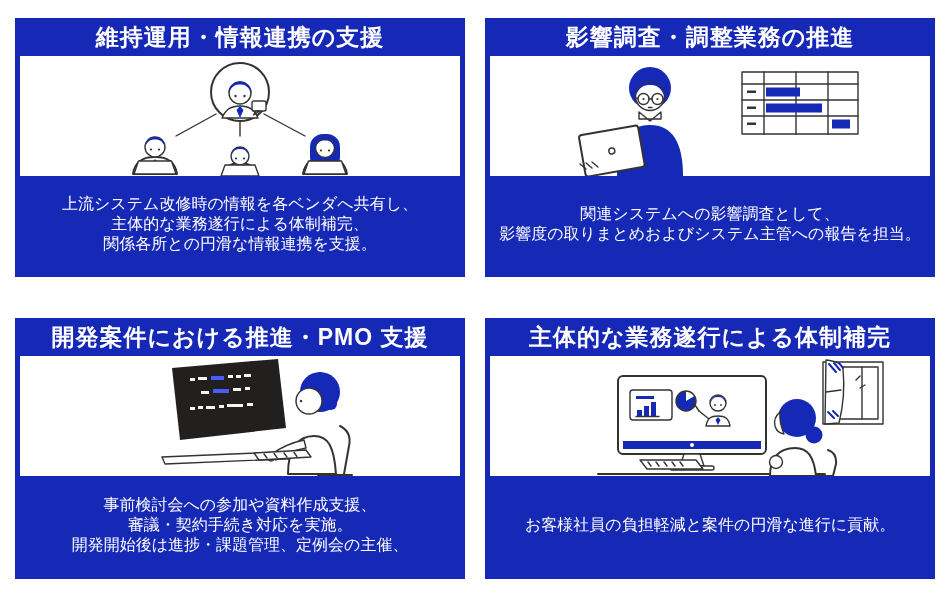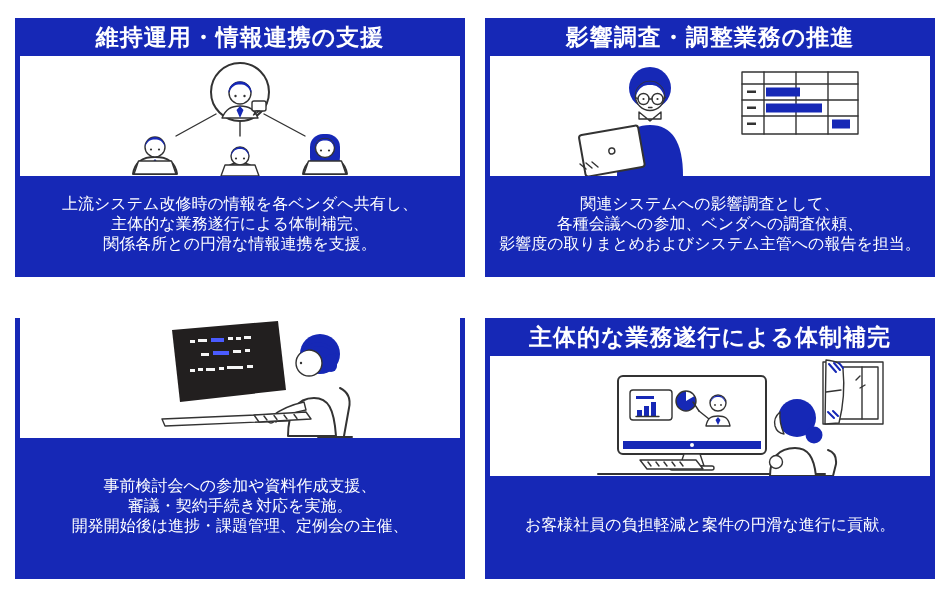--- a/index.html
+++ b/index.html
@@ -126,26 +126,26 @@
           <rect class="wh" x="92" y="74" width="60" height="42" rx="3"></rect>
           <circle class="st15" cx="122" cy="95" r="3"></circle>
         </g>
         <line class="st15" x1="90" y1="108" x2="96" y2="113"></line>
         <line class="st15" x1="96" y1="107" x2="102" y2="112"></line>
         <line class="st15" x1="102" y1="106" x2="108" y2="111"></line>
       </svg>
     </div>
     <div class="cbody">
       <div>関連システムへの影響調査として、</div>
-      <div>各種会議への参加、ベンダへの調査依頼、</div>
       <div>影響度の取りまとめおよびシステム主管への報告を担当。</div>
     </div>
   </section>
 
   <section class="card row2">
+    <h2 class="card-title">開発案件における推進・PMO 支援</h2>
     <div class="panel">
       <svg class="ill" width="440" height="120" viewBox="0 0 440 120" xmlns="http://www.w3.org/2000/svg">
 
         <polygon class="dk" points="152,12 258,3 266,72 160,84"></polygon>
         <rect class="cw" x="170" y="22" width="5" height="3"></rect>
         <rect class="cw" x="178" y="21" width="9" height="3"></rect>
         <rect class="cb" x="191" y="20" width="13" height="4"></rect>
         <rect class="cw" x="208" y="19" width="5" height="3"></rect>
         <rect class="cw" x="216" y="19" width="5" height="3"></rect>
         <rect class="cw" x="224" y="18" width="7" height="3"></rect>

